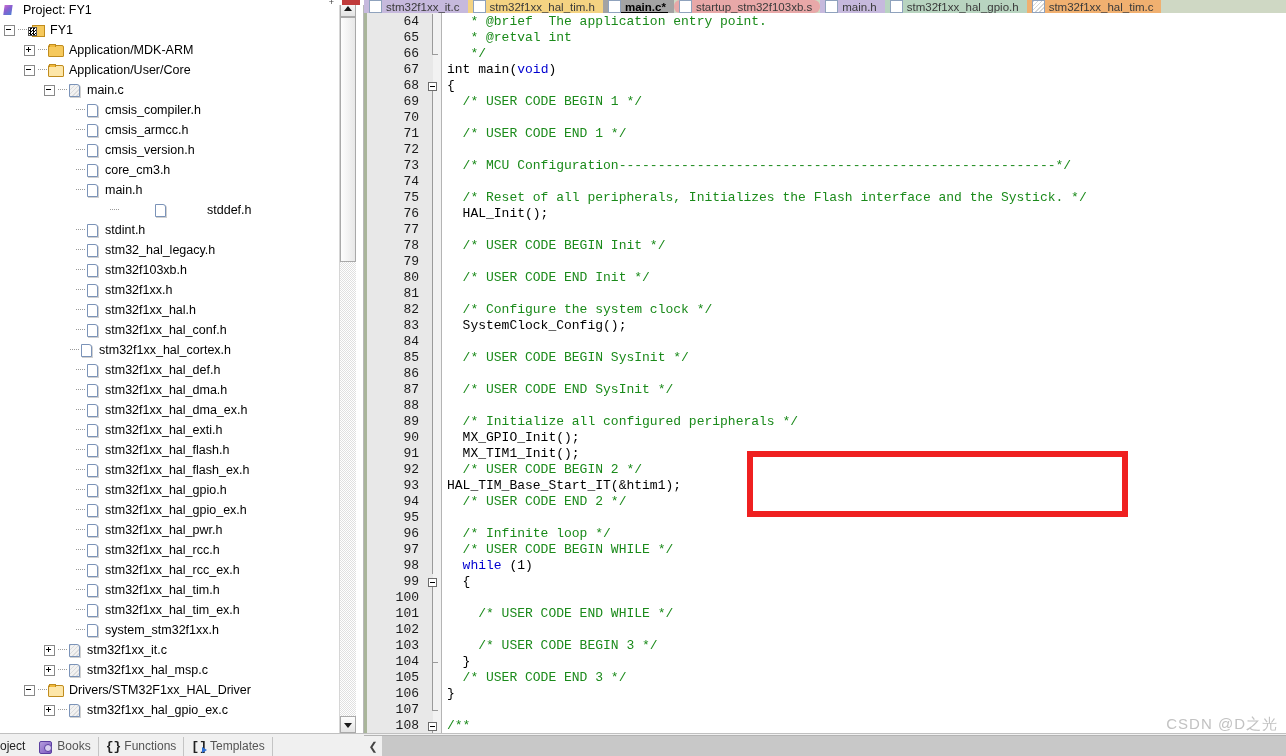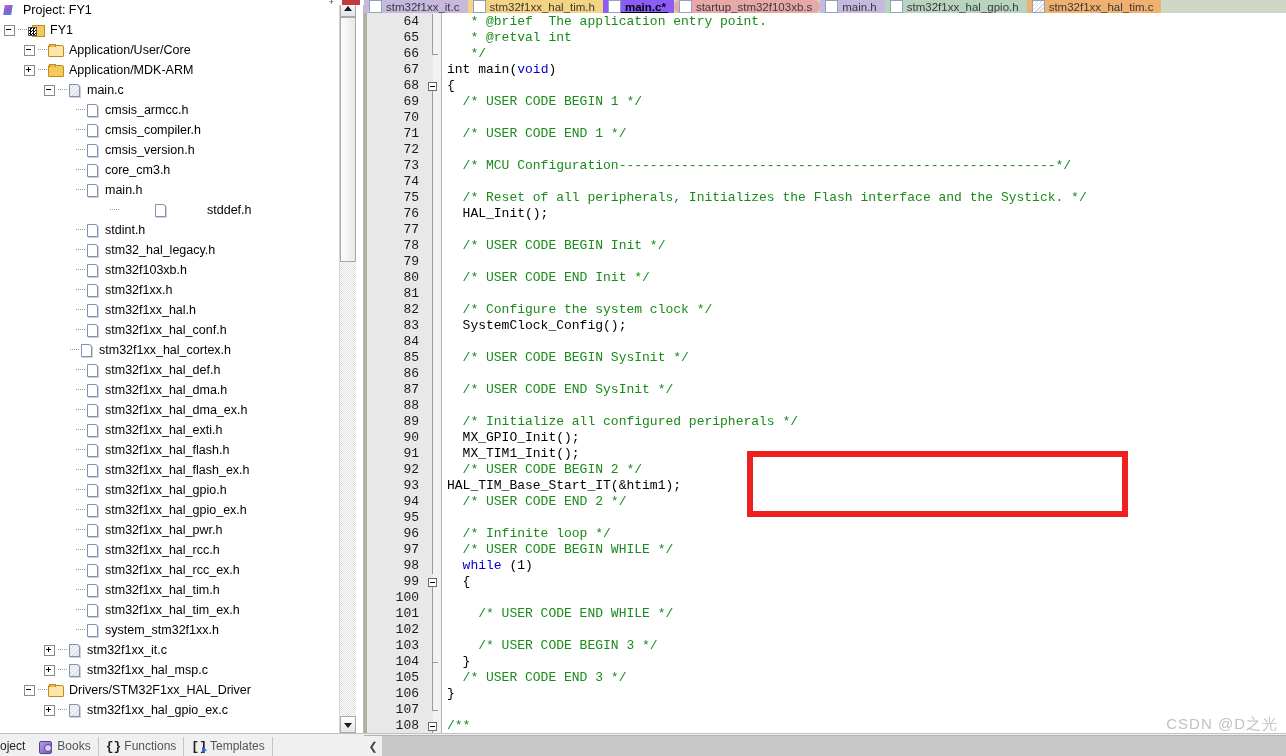--- a/index.html
+++ b/index.html
@@ -511,48 +511,48 @@
           <span class="icon-project"></span>
           <span class="tree-label">Project: FY1</span>
         </div>
         <div class="tree-row" style="padding-left: 4px;">
           <span class="expander"></span>
           <span class="hline"></span>
           <span class="icon-target"></span>
           <span class="tree-label">FY1</span>
         </div>
         <div class="tree-row" style="padding-left: 24px;">
+          <span class="expander plus"></span>
+          <span class="hline"></span>
+          <span class="icon-folder"></span>
+          <span class="tree-label">Application/MDK-ARM</span>
+        </div>
+        <div class="tree-row" style="padding-left: 24px;">
           <span class="expander"></span>
           <span class="hline"></span>
           <span class="icon-folder open"></span>
           <span class="tree-label">Application/User/Core</span>
         </div>
-        <div class="tree-row" style="padding-left: 24px;">
-          <span class="expander plus"></span>
-          <span class="hline"></span>
-          <span class="icon-folder"></span>
-          <span class="tree-label">Application/MDK-ARM</span>
-        </div>
         <div class="tree-row" style="padding-left: 44px;">
           <span class="expander"></span>
           <span class="hline"></span>
           <span class="icon-file src"></span>
           <span class="tree-label">main.c</span>
         </div>
         <div class="tree-row" style="padding-left: 64px;">
           <span class="expander-spacer"></span>
           <span class="hline"></span>
           <span class="icon-file"></span>
+          <span class="tree-label">cmsis_compiler.h</span>
+        </div>
+        <div class="tree-row" style="padding-left: 64px;">
+          <span class="expander-spacer"></span>
+          <span class="hline"></span>
+          <span class="icon-file"></span>
           <span class="tree-label">cmsis_armcc.h</span>
-        </div>
-        <div class="tree-row" style="padding-left: 64px;">
-          <span class="expander-spacer"></span>
-          <span class="hline"></span>
-          <span class="icon-file"></span>
-          <span class="tree-label">cmsis_compiler.h</span>
         </div>
         <div class="tree-row" style="padding-left: 64px;">
           <span class="expander-spacer"></span>
           <span class="hline"></span>
           <span class="icon-file"></span>
           <span class="tree-label">cmsis_version.h</span>
         </div>
         <div class="tree-row" style="padding-left: 64px;">
           <span class="expander-spacer"></span>
           <span class="hline"></span>
@@ -745,21 +745,21 @@
     <div id="doc-tabbar">
 
     <div class="doctab" style="background: rgb(198, 185, 221);">
           <span class="tabicon"></span>
           <span>stm32f1xx_it.c</span>
         </div>
         <div class="doctab" style="background: rgb(244, 211, 130);">
           <span class="tabicon"></span>
           <span>stm32f1xx_hal_tim.h</span>
         </div>
-        <div class="doctab active" style="background: #8b5cf6;">
+        <div class="doctab active" style="background: #a3a3a3;">
           <span class="tabicon"></span>
           <span>main.c*</span>
           <span class="underline"></span>
         </div>
         <div class="doctab" style="background: rgb(232, 168, 168); border-radius: 6px;">
           <span class="tabicon"></span>
           <span>startup_stm32f103xb.s</span>
         </div>
         <div class="doctab" style="background: rgb(198, 185, 221);">
           <span class="tabicon"></span>

